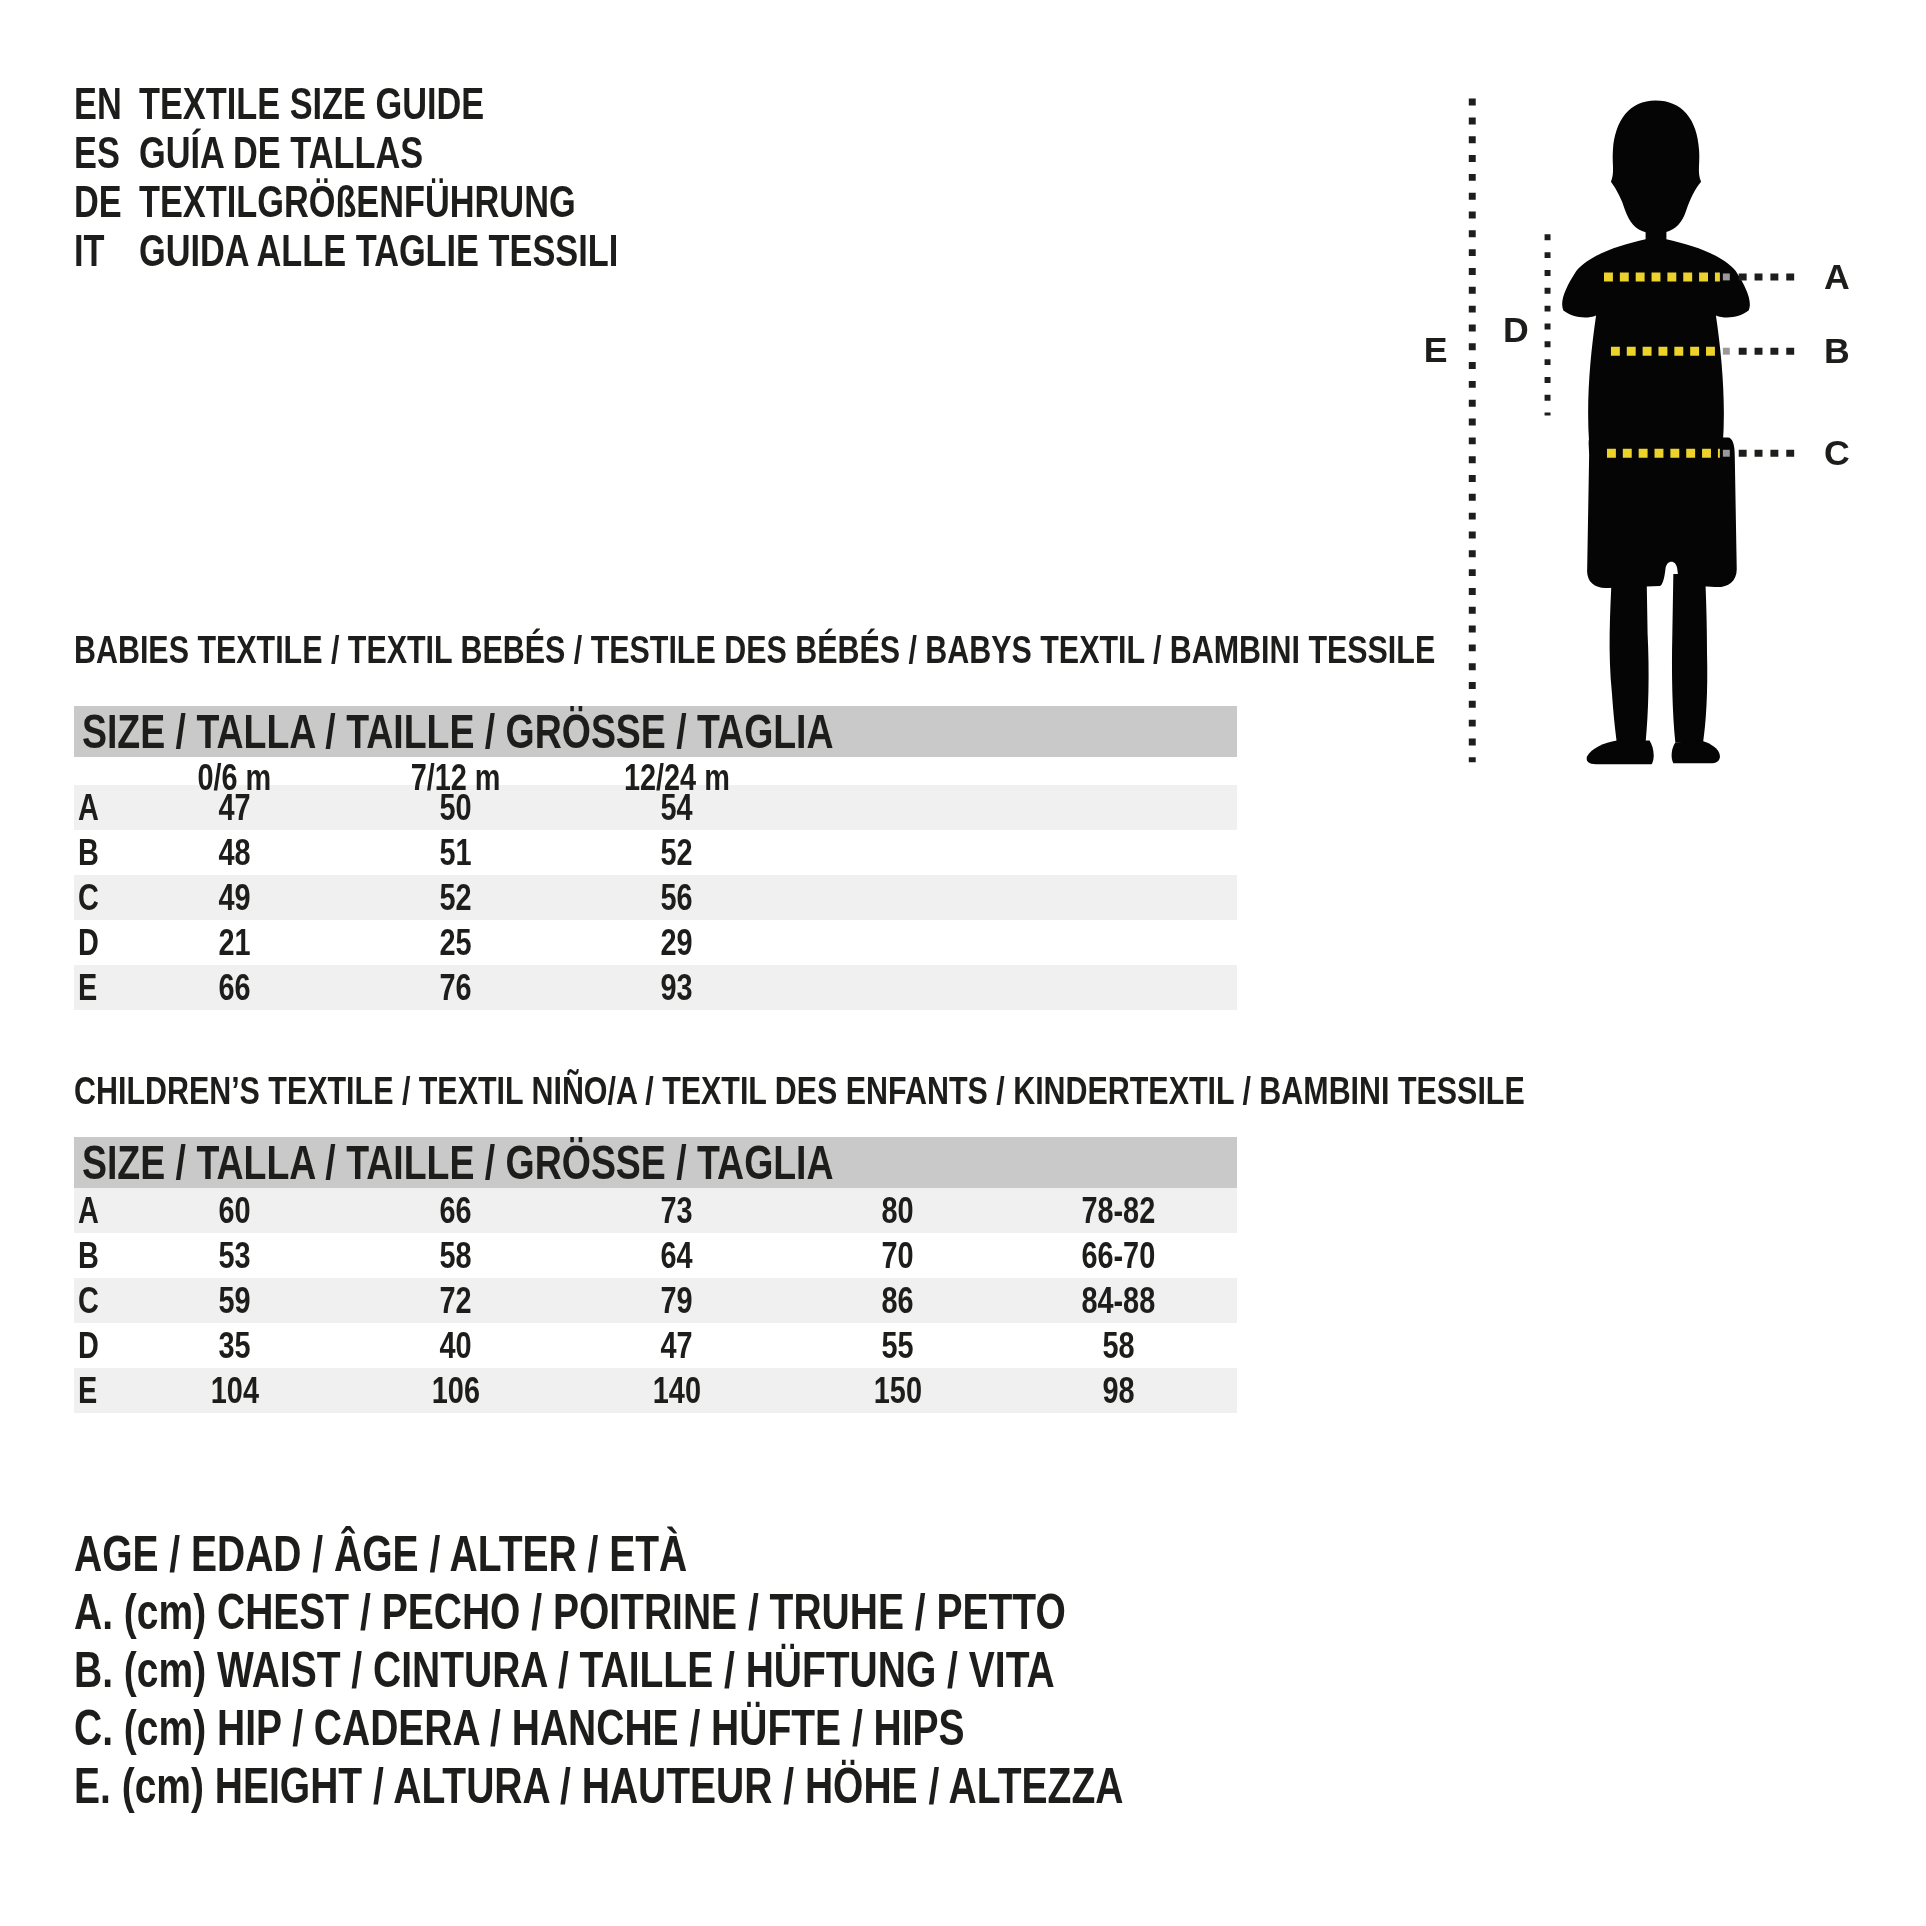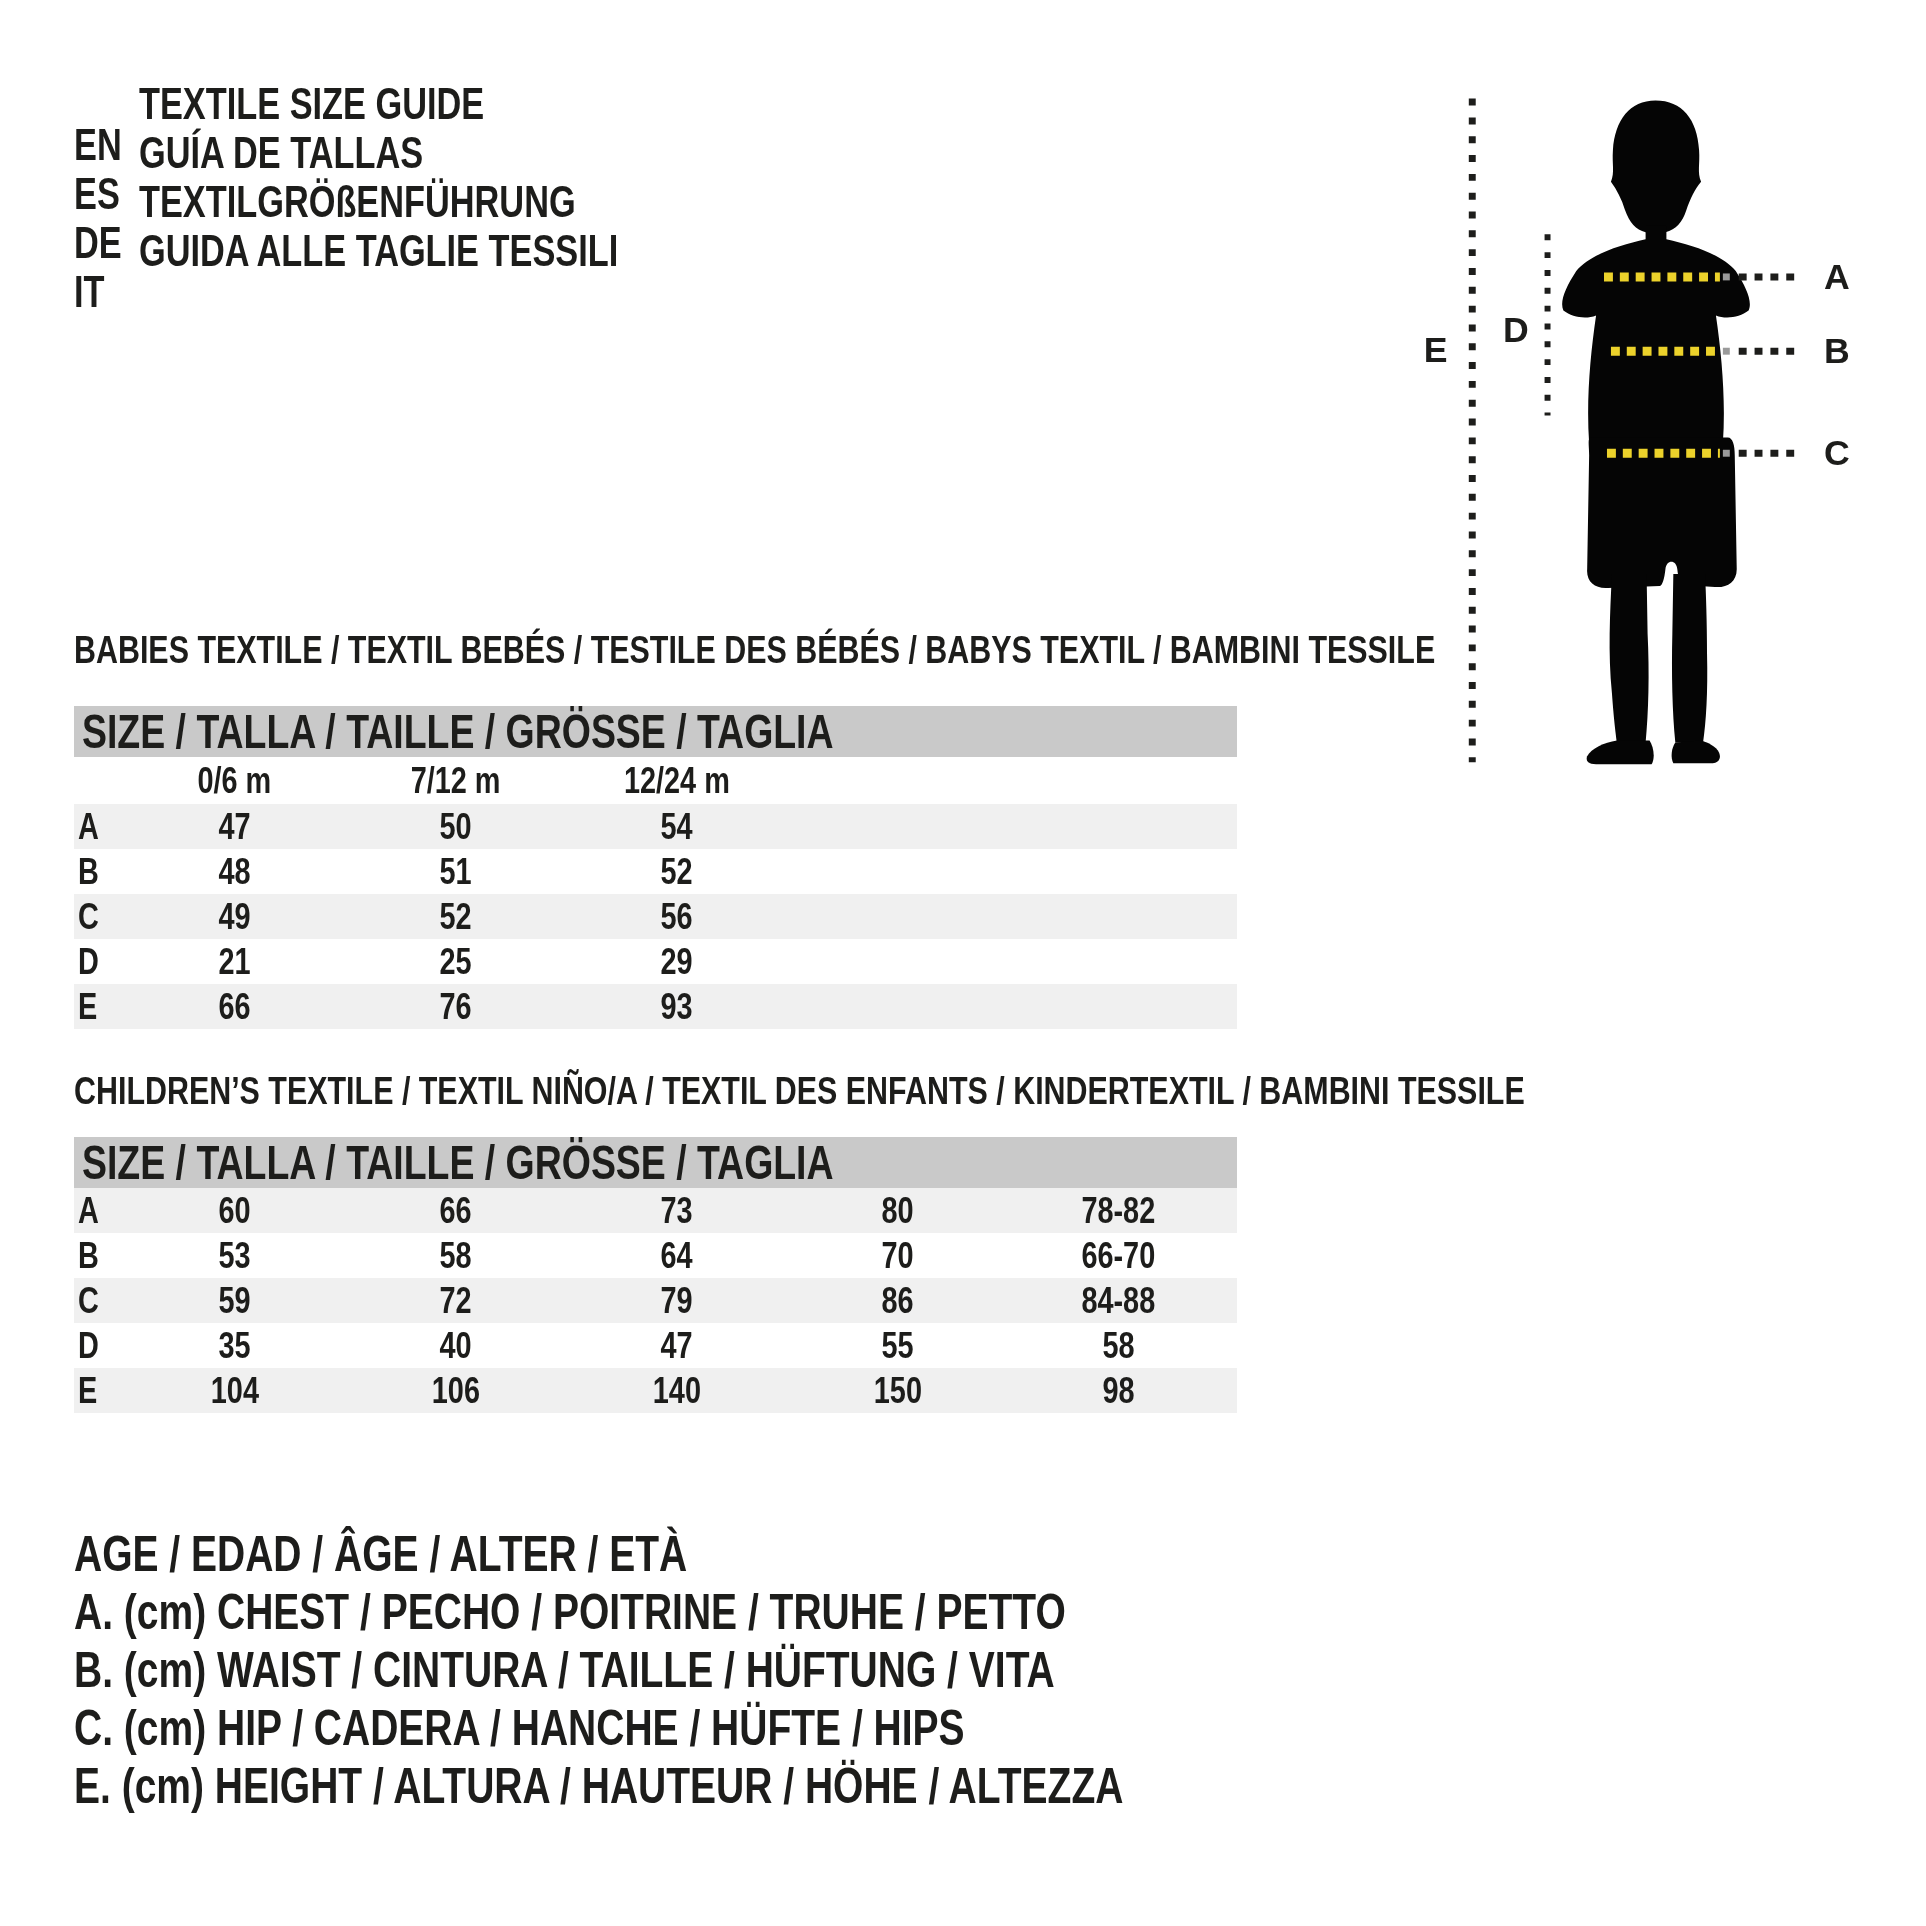--- a/index.html
+++ b/index.html
@@ -7,36 +7,36 @@
     width:1927px;height:1927px;position:relative;background:#ffffff;
     font-family:"Liberation Sans", sans-serif;font-weight:700;color:#1d1d1b;
     overflow:hidden;
   }
   .cond{display:inline-block;transform:scaleX(0.78);transform-origin:0 50%;white-space:nowrap;}
   .condc{display:inline-block;transform:scaleX(0.78);transform-origin:50% 50%;white-space:nowrap;}
 
   
   .lang-block{position:absolute;left:74px;top:79px;}
   .lang-row{display:flex;height:49px;line-height:49px;font-size:44px;}
-  .lang-code{width:65px;flex:0 0 65px;margin-top:41px;}
+  .lang-code{width:65px;flex:0 0 65px;}
 
   
   .section-title{position:absolute;left:74px;font-size:39px;line-height:44px;}
   .babies-title{top:628px;}
   .children-title{top:1069px;}
 
   
   .size-table{position:absolute;left:74px;width:1163px;}
   .babies-table{top:706px;}
   .children-table{top:1137px;}
   .size-bar{height:51px;line-height:51px;background:#c9c9c9;font-size:48px;padding-left:8px;box-sizing:border-box;}
   .t-row{display:grid;height:45px;align-items:center;font-size:37px;}
   .cols3{grid-template-columns:50px 221px 221px 221px 1fr;}
   .cols5{grid-template-columns:50px 221px 221px 221px 221px 221px 1fr;}
-  .head-row{height:47px;}
+  .head-row{height:28px;}
   .striped{background:#f0f0f0;}
   .row-label{padding-left:4px;text-align:left;}
   .cell{text-align:center;}
 
   
   .legend-block{position:absolute;left:74px;top:1525px;font-size:50px;}
   .legend-line{height:58px;line-height:58px;}
 
   
   .figure{position:absolute;left:1386px;top:59px;width:541px;height:733px;}

